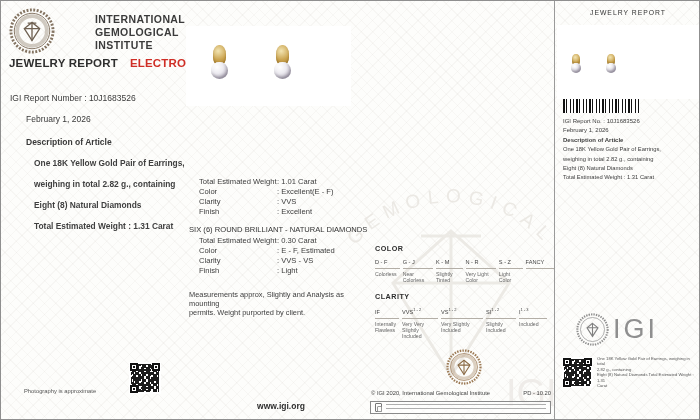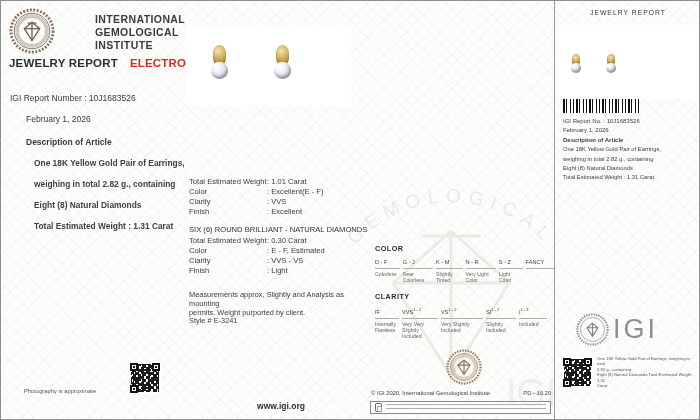--- a/index.html
+++ b/index.html
@@ -46,21 +46,21 @@
   .er1 { left:210px; top:44px; } .er2 { left:273px; top:44px; }
   .earring.small .post { width:8px; height:11px; }
   .earring.small .stone { width:10px; height:10px; margin-top:-2px; }
 
   
   .g-title { left:188px; width:180px; font-size:7.6px; font-weight:500; line-height:9.5px; color:#333; }
   .gt1 { top:151px; } .gt2 { top:224px; }
   .g-rows { left:188px; width:180px; }
   .gr1 { top:176px; } .gr2 { top:235px; }
   .g-row { display:flex; height:10px; font-size:7.6px; color:#3d3d3d; }
-  .g-row .lbl { width:78px; }
+  .g-row .lbl { width:78px;margin-left:10px; }
   .remarks { left:188px; top:290px; width:185px; font-size:7.4px; line-height:8.8px; color:#3d3d3d; }
 
   
   .scale { width:179px; }
   .color-scale { left:374px; top:243px; }
   .clarity-scale { left:374px; top:291px; }
   .scale-title { font-size:7.2px; font-weight:bold; letter-spacing:.5px; color:#2e2e2e; }
   .scale-cols { display:flex; gap:3px; margin-top:6px; }
   .sc { }
   .sc .g { font-size:5.6px; color:#444; padding-bottom:3px; border-bottom:1px solid #b3aea6; white-space:nowrap; }
@@ -200,21 +200,20 @@
       </div>
     <div class="g-row">
         <span class="lbl">Finish</span>
         <span>: Light</span>
       </div>
   </div>
 
   <div class="abs remarks">
     <div>Measurements approx, Slightly and Analysis as mounting</div>
     <div>permits. Weight purported by client.</div>
-    <div>Style # E-3241</div>
   </div>
 
   <div class="abs scale color-scale">
     <div class="scale-title">COLOR</div>
     <div class="scale-cols">
       <div class="sc c1">
           <div class="g">D - F</div>
           <div class="d">Colorless</div>
         </div>
       <div class="sc c2">

